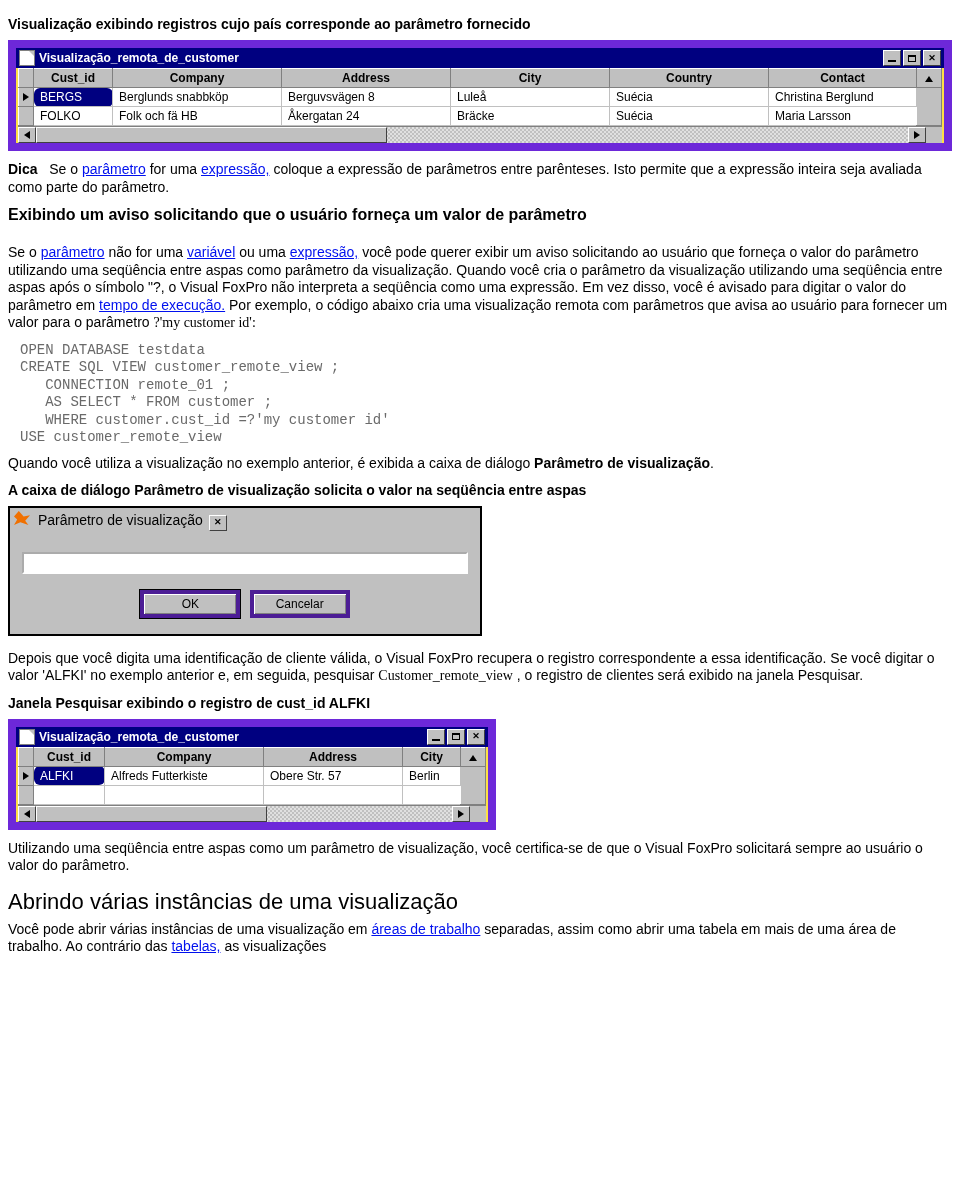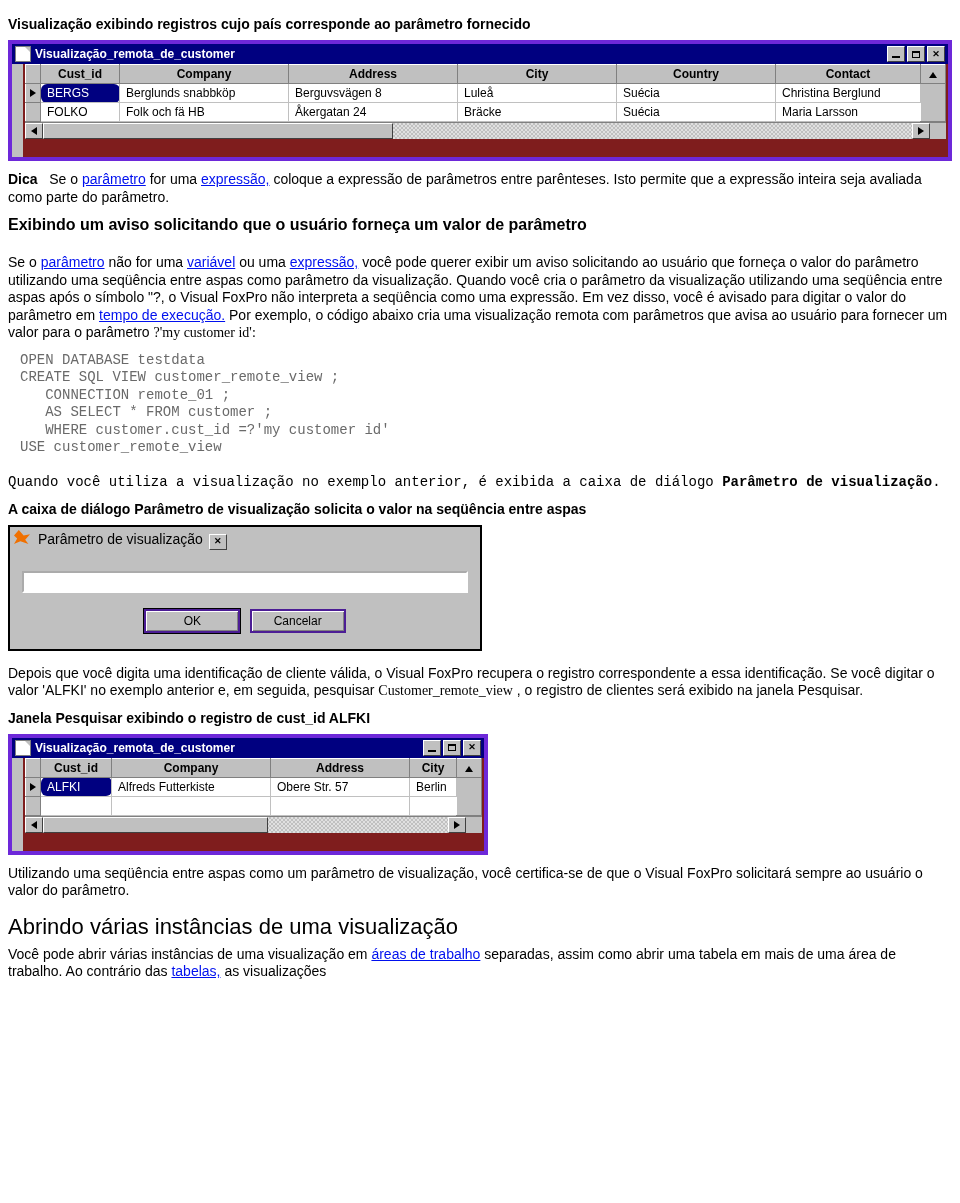--- a/index.html
+++ b/index.html
@@ -31,21 +31,21 @@
     font-size: 14px;
     white-space: pre;
     line-height: 1.25;
     margin: 2px 0 2px 12px;
   }
   .code-gray { color: #6a6a6a; }
   .mono-inline { font-family: "Times New Roman", serif; font-size: 14px; }
 
   
   .win {
-    border: 4px solid #6d28d9;
+    border: 8px solid #6d28d9;
     background: #c0c0c0;
     margin: 6px 0 10px 0;
   }
   .win .titlebar {
     background: #000080;
     color: #fff;
     display: flex;
     align-items: center;
     padding: 2px 3px;
     font-family: "MS Sans Serif", Tahoma, sans-serif;
@@ -86,23 +86,22 @@
     font-size: 9px;
     font-weight: bold;
     color: #000;
   }
   .winbtn.min::after { content:""; display:block; width:8px; height:2px; background:#000; margin-top:6px;}
   .winbtn.max::after { content:""; display:block; width:8px; height:7px; border:1px solid #000; border-top-width:2px; box-sizing:border-box;}
   .winbtn.close::after { content:"✕"; font-size: 9px; line-height:1; }
 
   
   .grid-wrap {
-    background: #7f1d1d;
-    padding: 0 2px 18px 2px;
-    margin-left: 11px;
+    background: #fde047;
+    padding: 0 2px 0 2px;
   }
   table.grid {
     border-collapse: collapse;
     width: 100%;
     background: #fff;
     table-layout: fixed;
   }
   table.grid th {
     background: #c0c0c0;
     border: 1px solid #808080;
@@ -171,21 +170,21 @@
     border: 2px inset #fff;
     background:#fff;
     margin: 6px 0 16px 0;
   }
   .dlg-btns { text-align:center; padding-bottom:10px; }
   .btn95 {
     display:inline-block;
     min-width: 72px;
     padding: 3px 10px;
     background:#c0c0c0;
-    border:2px solid #4c1d95;
+    border:4px solid #4c1d95;
     box-shadow: inset 1px 1px 0 #fff, inset -1px -1px 0 #808080;
     font-family: "MS Sans Serif", Tahoma, sans-serif;
     font-size: 12px;
     margin: 0 3px;
     text-align:center;
   }
   .btn95.default{ box-shadow: inset 1px 1px 0 #fff, inset -1px -1px 0 #808080, 0 0 0 1px #000; }
 
   .win-small { width: 472px; }
   .grid-small th.ci{width:62px;} .grid-small th.co{width:150px;} .grid-small th.ad{width:130px;}
@@ -276,21 +275,21 @@
   <span class="mono-inline">?'my customer id':</span>
 </p>
 
 <div class="code-block code-gray">OPEN DATABASE testdata
 CREATE SQL VIEW customer_remote_view ;
    CONNECTION remote_01 ;
    AS SELECT * FROM customer ;
    WHERE customer.cust_id =?'my customer id'
 USE customer_remote_view</div>
 
-<p style="margin-top:17px;font-family:Liberation Mono, monospace;">
+<p style="margin-top:8px;">
   <span>Quando você utiliza a visualização no exemplo anterior, é exibida a caixa de diálogo </span>
   <b>Parâmetro de visualização</b><span>.</span>
 </p>
 
 <div class="heading-bold">A caixa de diálogo Parâmetro de visualização solicita o valor na seqüência entre aspas</div>
 
 <div class="dialog">
   <div class="titlebar">
     <span class="fox-icon"></span>
     <span>Parâmetro de visualização</span>

